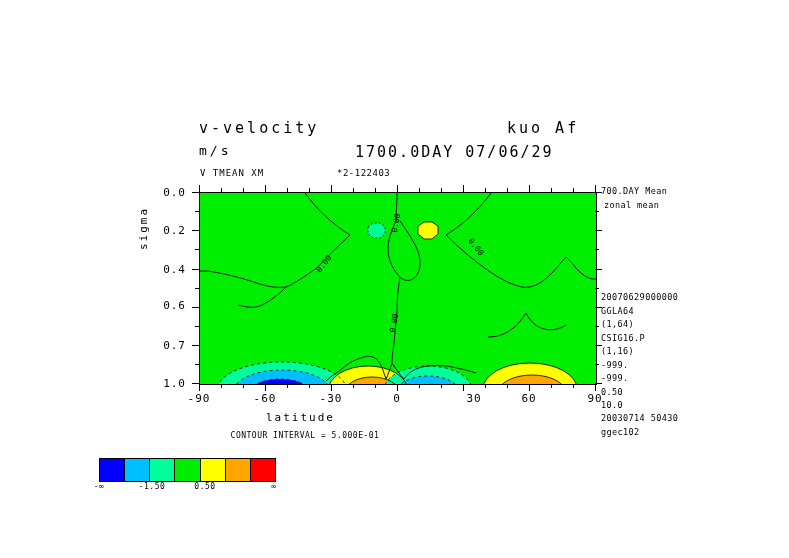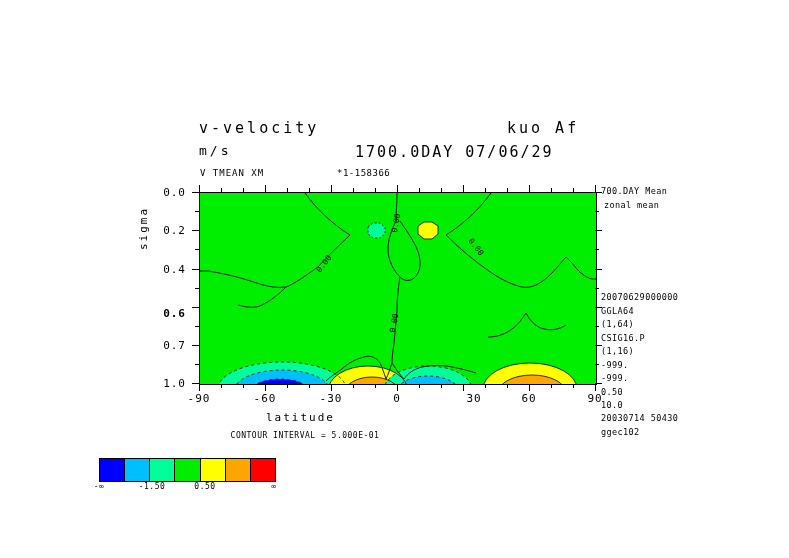--- a/index.html
+++ b/index.html
@@ -59,21 +59,21 @@
 </head>
 <body>
 
 <div class="fig">
 
   <div class="title-var">v-velocity</div>
   <div class="title-model">kuo Af</div>
   <div class="title-units">m/s</div>
   <div class="title-daydate">1700.0DAY 07/06/29</div>
   <div class="sub-left">V TMEAN XM</div>
-  <div class="sub-right">*1-158366</div>
+  <div class="sub-right">*2-122403</div>
 
   <div class="plot-frame">
     <svg class="plot-inner" viewBox="0 0 396 191" preserveAspectRatio="none">
       <rect x="0" y="0" width="396" height="191" fill="#00EE00"></rect>
 
       <g>
         <ellipse cx="82" cy="196" rx="64" ry="27" fill="#00FF99"></ellipse>
         <ellipse cx="82" cy="198" rx="48" ry="21" fill="#00BFFF"></ellipse>
         <ellipse cx="80" cy="200" rx="30" ry="14" fill="#0000FF"></ellipse>
       </g>
@@ -216,21 +216,21 @@
     <div class="tick" style="left:441px;top:188px;width:1px;height:4px;"></div>
     <div class="tick" style="left:485px;top:188px;width:1px;height:4px;"></div>
     <div class="tick" style="left:507px;top:188px;width:1px;height:4px;"></div>
     <div class="tick" style="left:551px;top:188px;width:1px;height:4px;"></div>
     <div class="tick" style="left:573px;top:188px;width:1px;height:4px;"></div>
   </div>
 
   <div class="ytick-label" style="left:146px;top:186px;">0.0</div>
   <div class="ytick-label" style="left:146px;top:224px;">0.2</div>
   <div class="ytick-label" style="left:146px;top:263px;">0.4</div>
-  <div class="ytick-label" style="left:146px;top:307px;font-weight:bold;">0.6</div>
+  <div class="ytick-label" style="left:146px;top:299px;">0.6</div>
   <div class="ytick-label" style="left:146px;top:339px;">0.7</div>
   <div class="ytick-label" style="left:146px;top:377px;">1.0</div>
 
   <div class="ylabel">sigma</div>
 
   <div class="xtick-label" style="left:179px;">-90</div>
   <div class="xtick-label" style="left:245px;">-60</div>
   <div class="xtick-label" style="left:311px;">-30</div>
   <div class="xtick-label" style="left:377px;">0</div>
   <div class="xtick-label" style="left:454px;">30</div>

